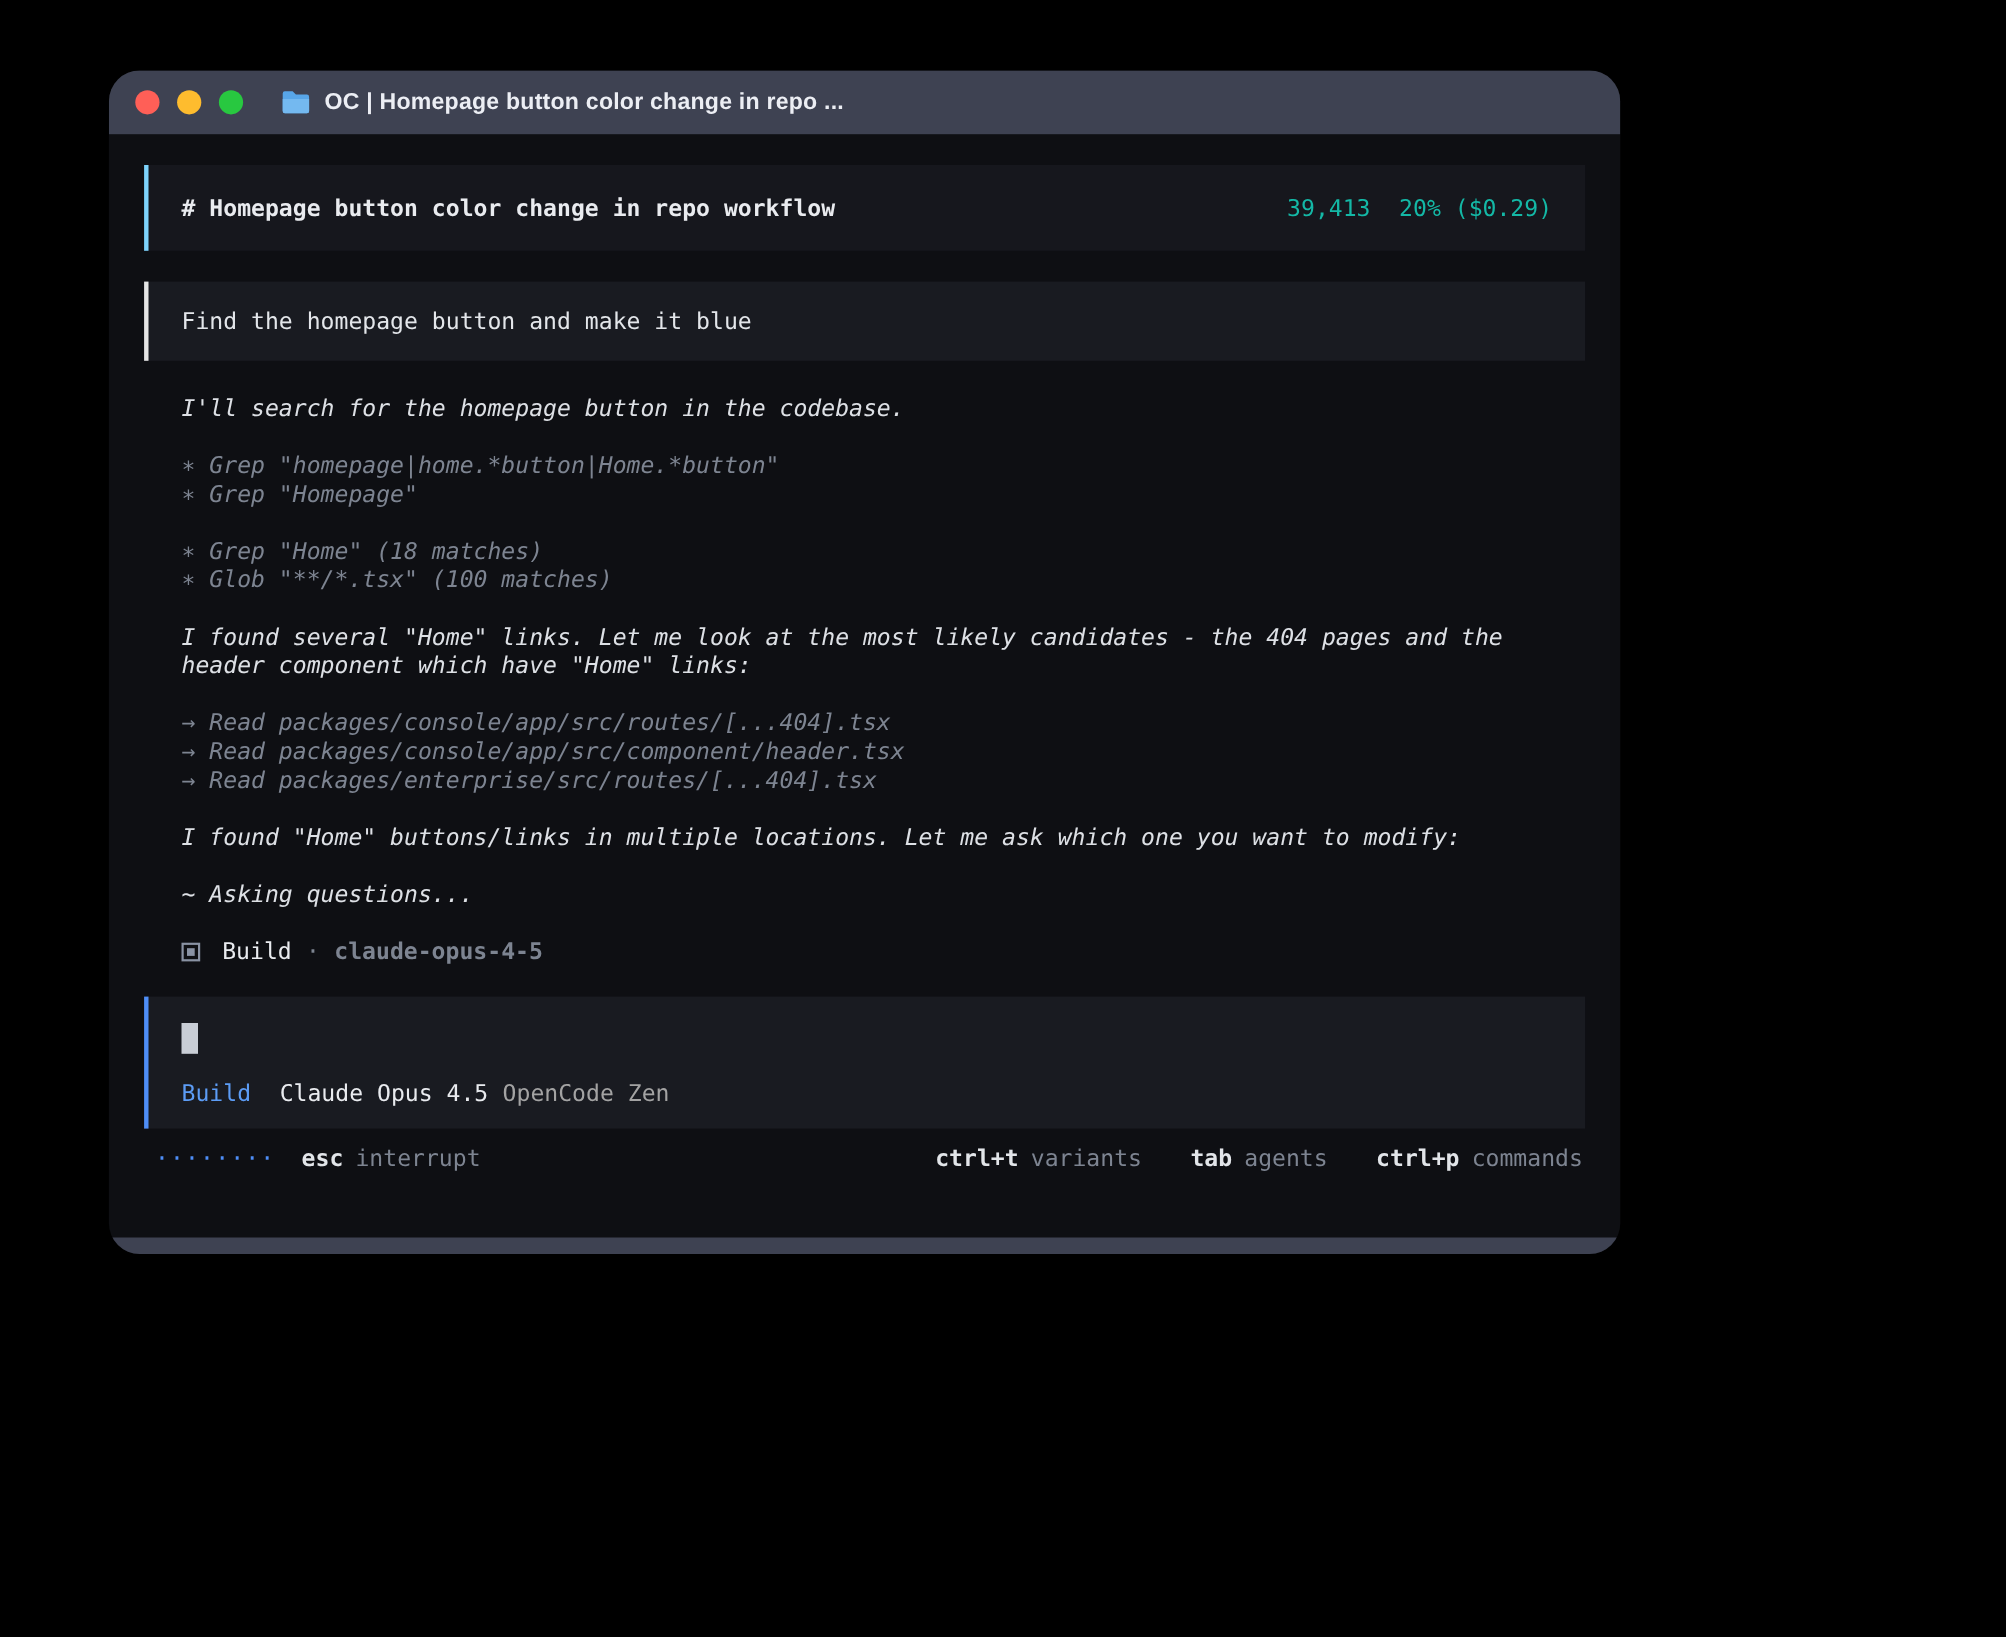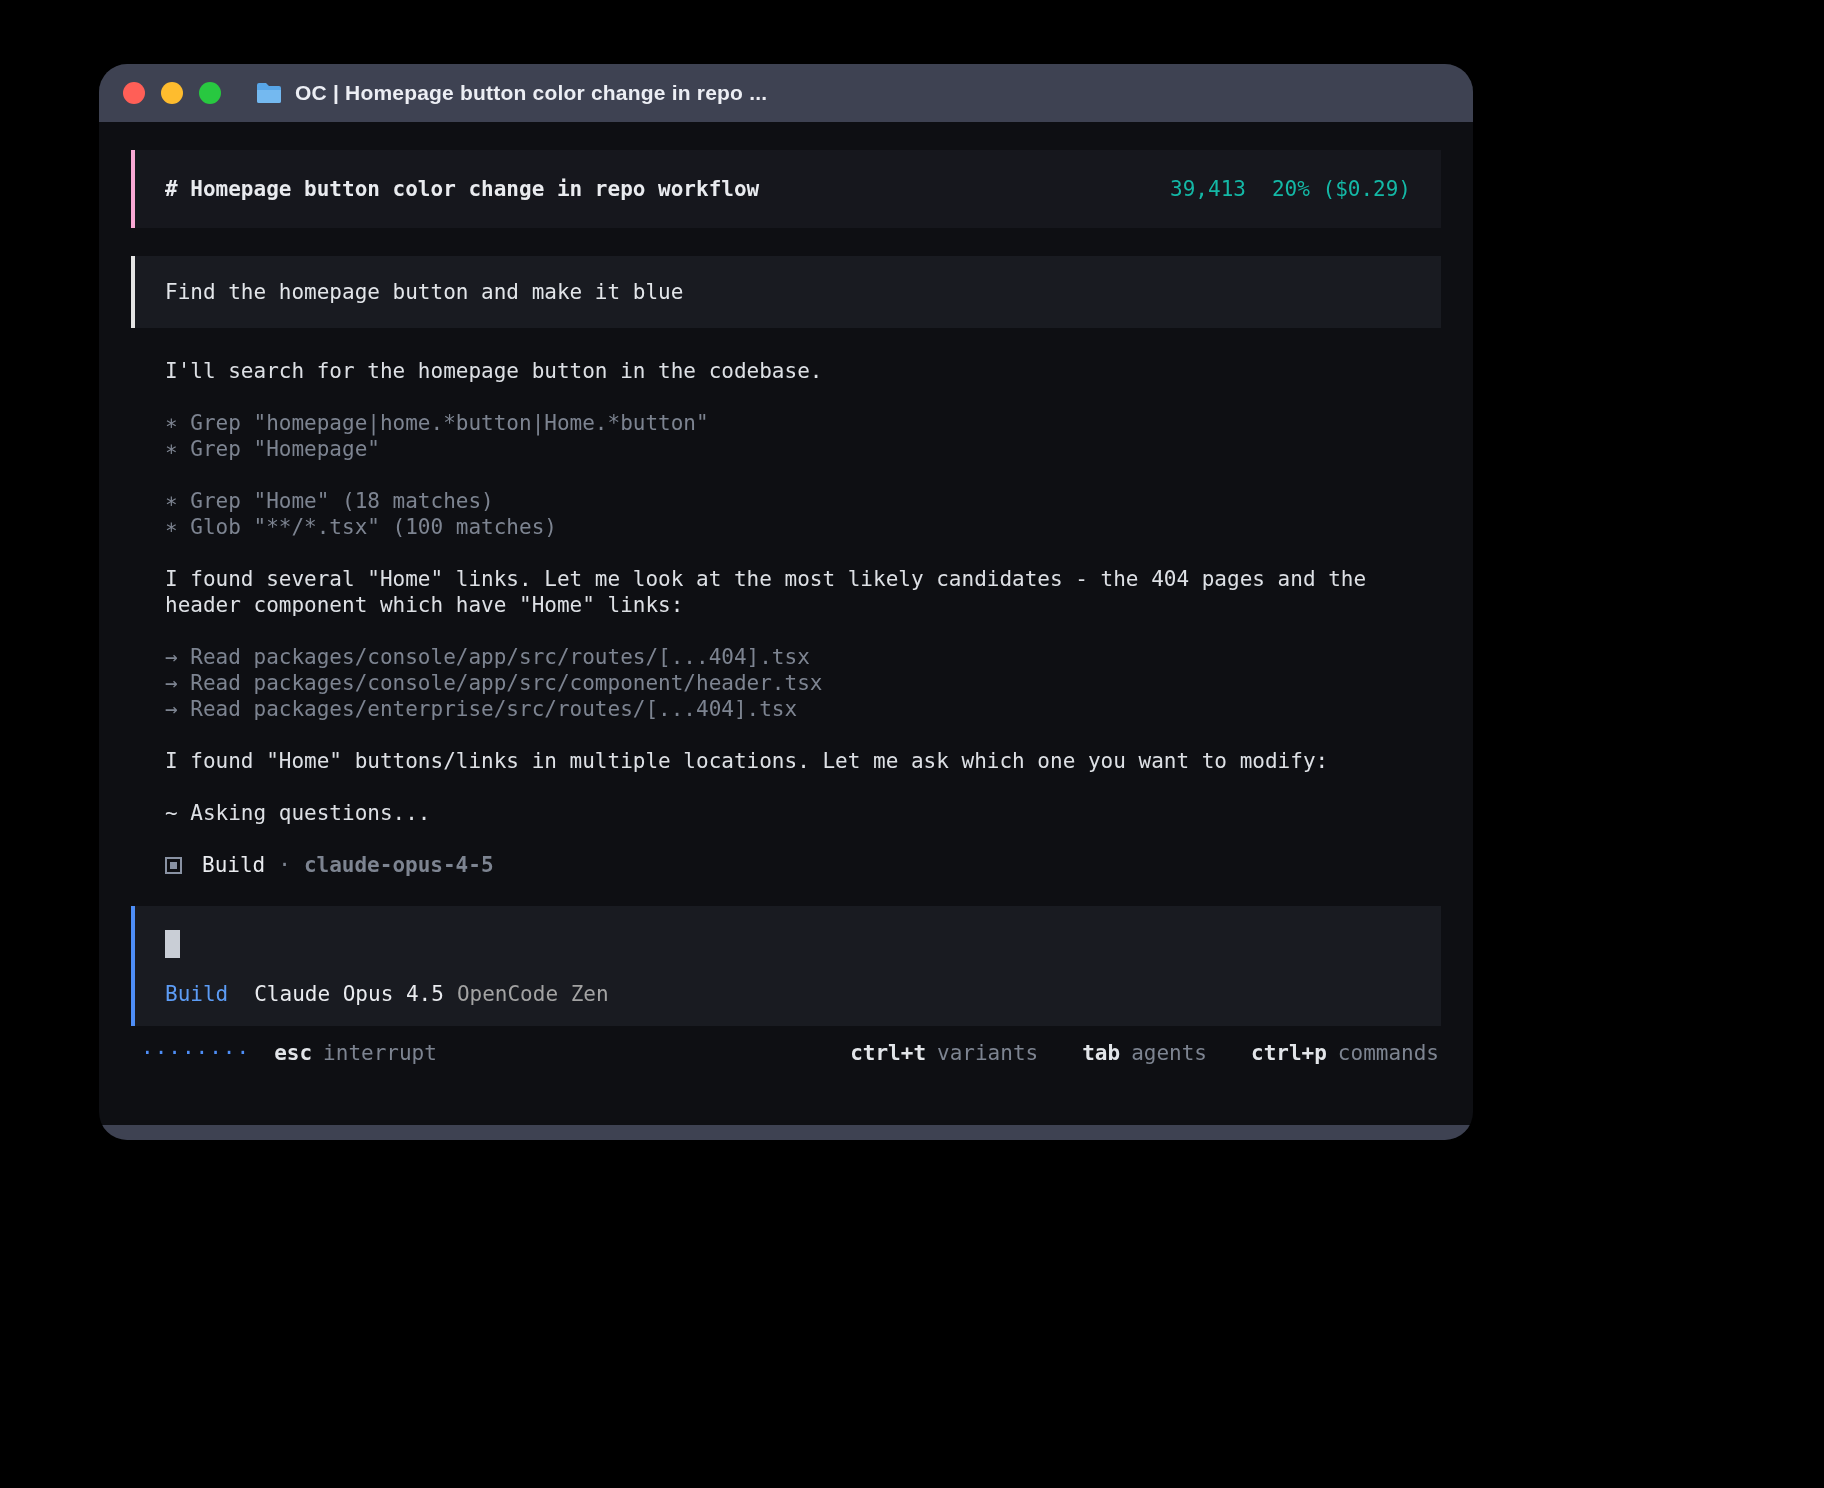--- a/index.html
+++ b/index.html
@@ -62,21 +62,21 @@
   
   .content {
     padding: 0 32px;
     color: #dde0e5;
     font-size: 21px;
   }
   .header-block {
     margin-top: 28px;
     height: 78px;
     background: #16171d;
-    border-left: 4px solid #f9a8d4;
+    border-left: 4px solid #7dd3fc;
     display: flex;
     align-items: center;
     justify-content: space-between;
     padding: 0 30px;
   }
   .header-title {
     font-weight: bold;
     color: #e9ebef;
     white-space: pre;
   }
@@ -94,21 +94,21 @@
     display: flex;
     align-items: center;
     padding: 0 30px;
     color: #e3e6ea;
     white-space: pre;
   }
   .transcript {
     margin-top: 30px;
     padding: 0 34px;
   }
-  .t-block { margin-bottom: 26px; }
+  .t-block { margin-bottom: 26px; font-style: italic; }
   .t-line {
     line-height: 26px;
     white-space: pre;
   }
   .t-line.text { color: #dde0e5; }
   .t-line.tool { color: #7d8491; }
   .agent-line {
     display: flex;
     align-items: center;
     line-height: 26px;

